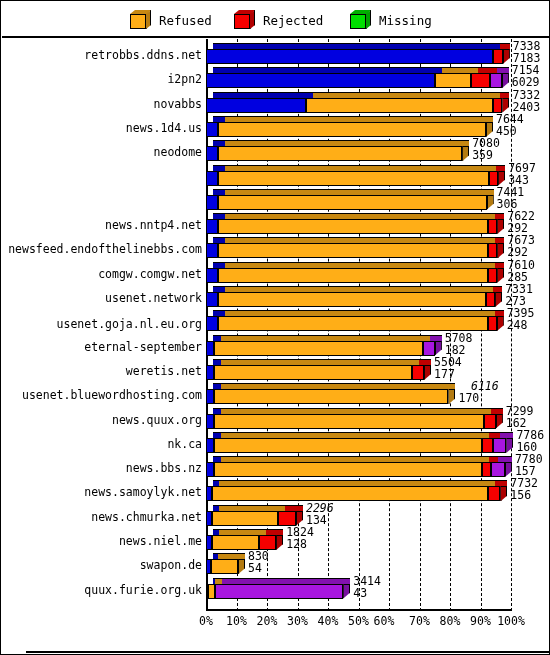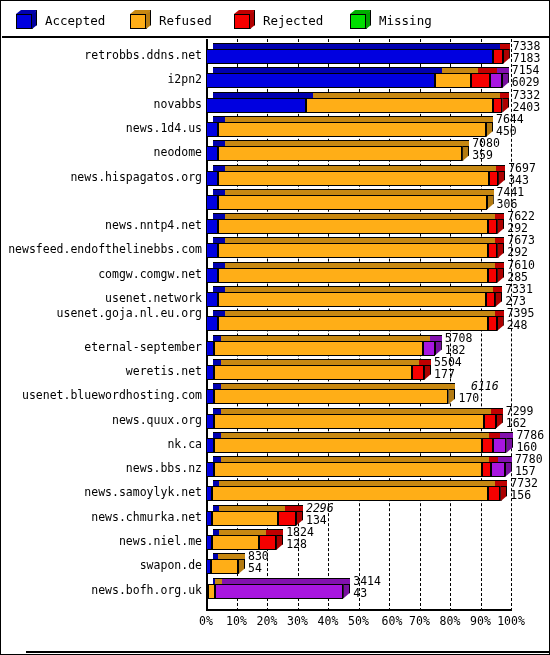--- a/index.html
+++ b/index.html
@@ -210,28 +210,20 @@
     height: 0;
     border-top: 2px solid #000000;
   }
 </style>
 </head>
 <body>
 
 <div id="chart-root">
 
   <div id="legend">
-      <div class="legend-item" style="left: 14px;">
-        <span class="legend-cube">
-          <span class="topf" style="background: rgb(0, 0, 175); clip-path: polygon(0px 4px, 5px 0px, 21px 0px, 16px 5px); border-top: none;"></span>
-          <span class="side" style="background: rgb(0, 0, 161);"></span>
-          <span class="face" style="background: rgb(0, 0, 224);"></span>
-        </span>
-        <span class="legend-label">Accepted</span>
-      </div>
       <div class="legend-item" style="left: 232px;">
         <span class="legend-cube">
           <span class="topf" style="background: rgb(192, 0, 0); clip-path: polygon(0px 4px, 5px 0px, 21px 0px, 16px 5px); border-top: none;"></span>
           <span class="side" style="background: rgb(177, 0, 0);"></span>
           <span class="face" style="background: rgb(246, 0, 0);"></span>
         </span>
         <span class="legend-label">Rejected</span>
       </div>
       <div class="legend-item" style="left: 128px;">
         <span class="legend-cube">
@@ -251,37 +243,36 @@
       </div>
     </div>
 
   <div id="plot-wrap">
     <div id="ylabels">
         <div class="ylabel" style="top: 10px;">retrobbs.ddns.net</div>
         <div class="ylabel" style="top: 34.3px;">i2pn2</div>
         <div class="ylabel" style="top: 58.6px;">novabbs</div>
         <div class="ylabel" style="top: 82.9px;">news.1d4.us</div>
         <div class="ylabel" style="top: 107.2px;">neodome</div>
-        <div class="ylabel" style="top: 131.5px;">news.hispagatos.org</div>
         <div class="ylabel" style="top: 180.1px;">news.nntp4.net</div>
         <div class="ylabel" style="top: 204.4px;">newsfeed.endofthelinebbs.com</div>
         <div class="ylabel" style="top: 228.7px;">comgw.comgw.net</div>
         <div class="ylabel" style="top: 253px;">usenet.network</div>
-        <div class="ylabel" style="top: 268px;">usenet.goja.nl.eu.org</div>
+        <div class="ylabel" style="top: 279px;">usenet.goja.nl.eu.org</div>
         <div class="ylabel" style="top: 301.6px;">eternal-september</div>
         <div class="ylabel" style="top: 325.9px;">weretis.net</div>
         <div class="ylabel" style="top: 350.2px;">usenet.bluewordhosting.com</div>
         <div class="ylabel" style="top: 374.5px;">news.quux.org</div>
         <div class="ylabel" style="top: 398.8px;">nk.ca</div>
         <div class="ylabel" style="top: 423.1px;">news.bbs.nz</div>
         <div class="ylabel" style="top: 447.4px;">news.samoylyk.net</div>
         <div class="ylabel" style="top: 471.7px;">news.chmurka.net</div>
         <div class="ylabel" style="top: 496px;">news.niel.me</div>
         <div class="ylabel" style="top: 520.3px;">swapon.de</div>
-        <div class="ylabel" style="top: 544.6px;">news.bofh.org.uk</div>
+        <div class="ylabel" style="top: 544.6px;">quux.furie.org.uk</div>
       </div>
 
     <div id="plot">
       <div id="axis-frame"></div>
       <div id="gridlines">
           <div class="gridline" style="left: 30.5px;"></div>
           <div class="gridline" style="left: 61px;"></div>
           <div class="gridline" style="left: 91.5px;"></div>
           <div class="gridline" style="left: 122px;"></div>
           <div class="gridline" style="left: 152.5px;"></div>
@@ -589,21 +580,21 @@
       <div class="axis-bottom"></div>
     </div>
 
     <div id="xaxis">
         <div class="xtick-label" style="left: 0px;">0%</div>
         <div class="xtick-label" style="left: 30.5px;">10%</div>
         <div class="xtick-label" style="left: 61px;">20%</div>
         <div class="xtick-label" style="left: 91.5px;">30%</div>
         <div class="xtick-label" style="left: 122px;">40%</div>
         <div class="xtick-label" style="left: 152.5px;">50%</div>
-        <div class="xtick-label" style="left: 186px;">60%</div>
+        <div class="xtick-label" style="left: 178px;">60%</div>
         <div class="xtick-label" style="left: 213.5px;">70%</div>
         <div class="xtick-label" style="left: 244px;">80%</div>
         <div class="xtick-label" style="left: 274.5px;">90%</div>
         <div class="xtick-label" style="left: 305px;">100%</div>
       </div>
     <div id="bottom-rule"></div>
   </div>
 </div>
 
 </body></html>

